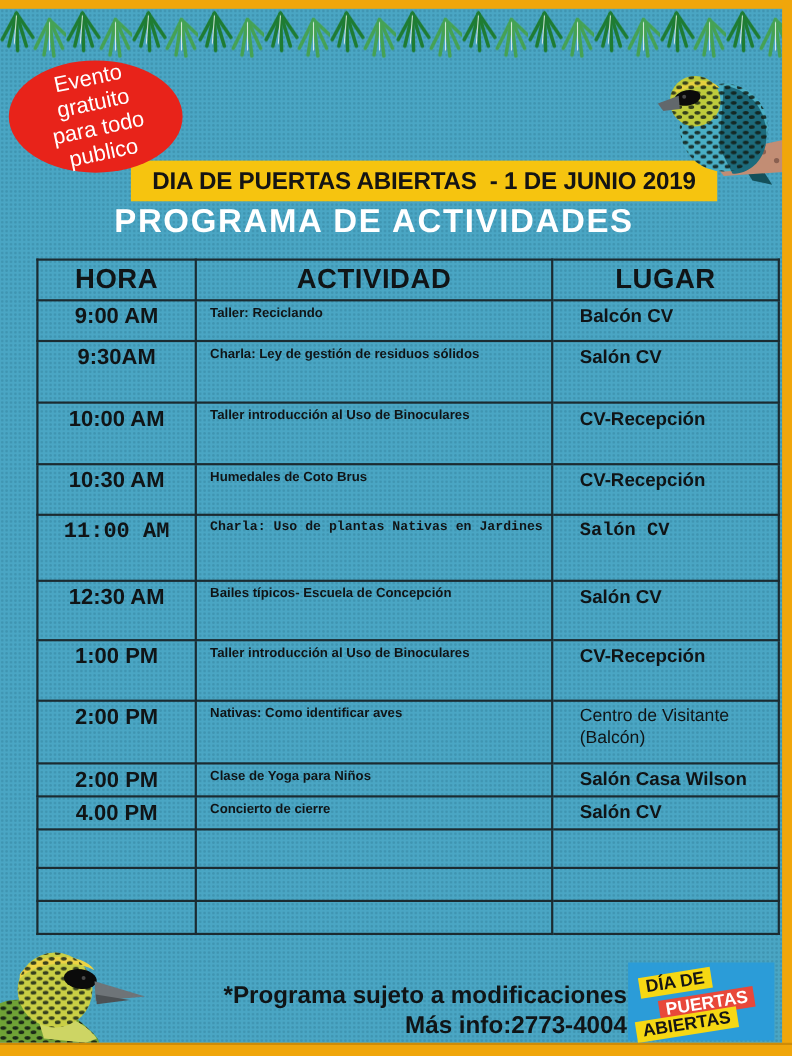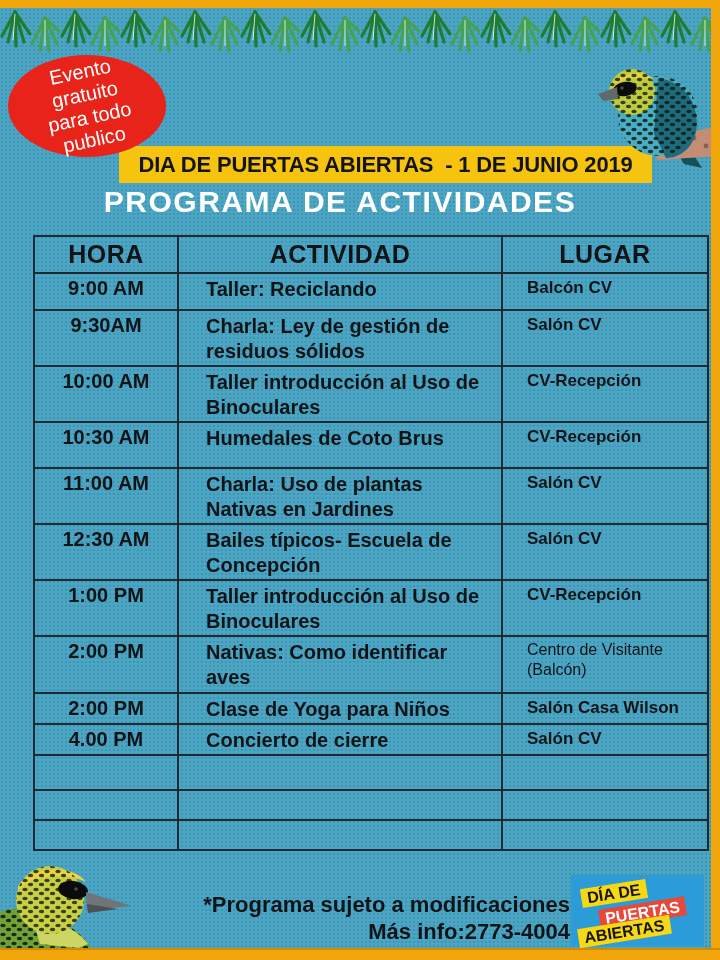--- a/index.html
+++ b/index.html
@@ -48,27 +48,27 @@
   .bird-bl{position:absolute;left:0;top:860px;z-index:9;}
   
   .schedule{
     position:absolute;left:33px;top:235px;width:662px;z-index:6;
     border-collapse:collapse;table-layout:fixed;color:#101416;
   }
   .schedule th,.schedule td{border:2px solid #1b2b31;overflow:hidden;}
   .schedule th{height:33px;font-size:25px;letter-spacing:.5px;font-weight:bold;text-align:center;vertical-align:middle;}
   .schedule td{vertical-align:top;padding-top:3px;font-weight:bold;}
   .c-hora{text-align:center;font-size:20px;}
-  .c-act{padding-left:27px;padding-right:4px;font-size:20px;line-height:1.25;}
+  .c-act{padding-left:12px;padding-right:4px;font-size:12px;line-height:1.25;}
   .c-lugar{padding-left:24px;padding-right:4px;font-size:17px;line-height:1.25;}
   .c-lugar.light{font-weight:normal;font-size:16px;}
   .w-hora{width:140px;} .w-act{width:320px;margin-top:46px;} .w-lugar{width:202px;}
   tbody tr:nth-child(1){height:37px;} tbody tr:nth-child(2){height:56px;}
   tbody tr:nth-child(3){height:56px;} tbody tr:nth-child(4){height:46px;}
-  tbody tr:nth-child(5){height:47px;} tbody tr:nth-child(6){height:54px;}
+  tbody tr:nth-child(5){height:60px;font-family:Liberation Mono, monospace;} tbody tr:nth-child(6){height:54px;}
   tbody tr:nth-child(7){height:55px;} tbody tr:nth-child(8){height:57px;}
   tbody tr:nth-child(9){height:30px;} tbody tr:nth-child(10){height:30px;}
   tbody tr:nth-child(11){height:35px;} tbody tr:nth-child(12){height:30px;}
   tbody tr:nth-child(13){height:30px;}
   
   .footer-note{
     position:absolute;left:150px;top:891px;width:420px;z-index:8;
     text-align:right;color:#101416;font-weight:bold;font-size:22px;line-height:27px;
   }
   .logo{position:absolute;left:571px;top:875px;width:133px;height:71px;background:#2b9cd8;z-index:10;}

